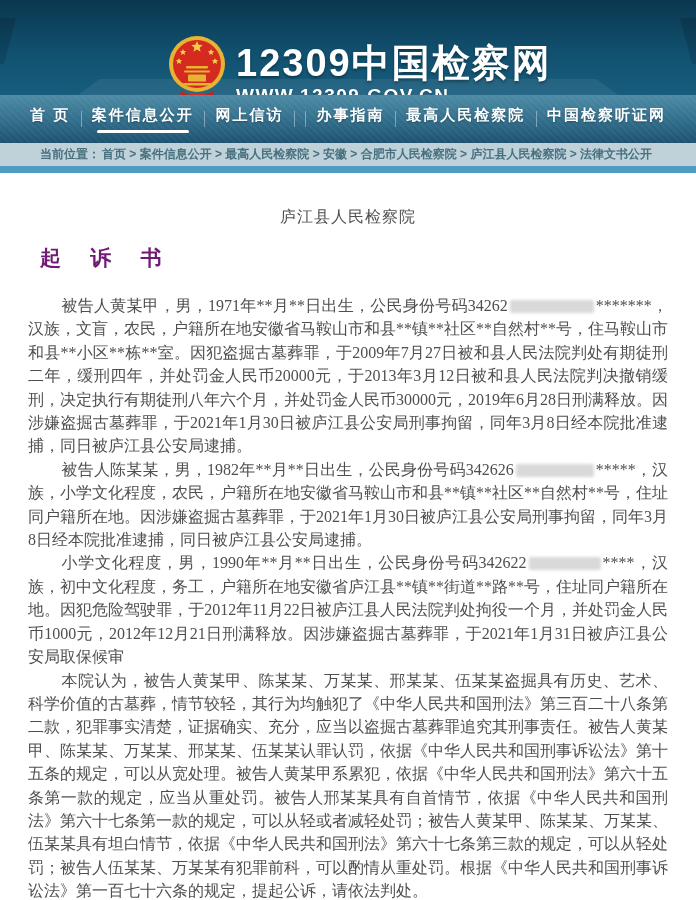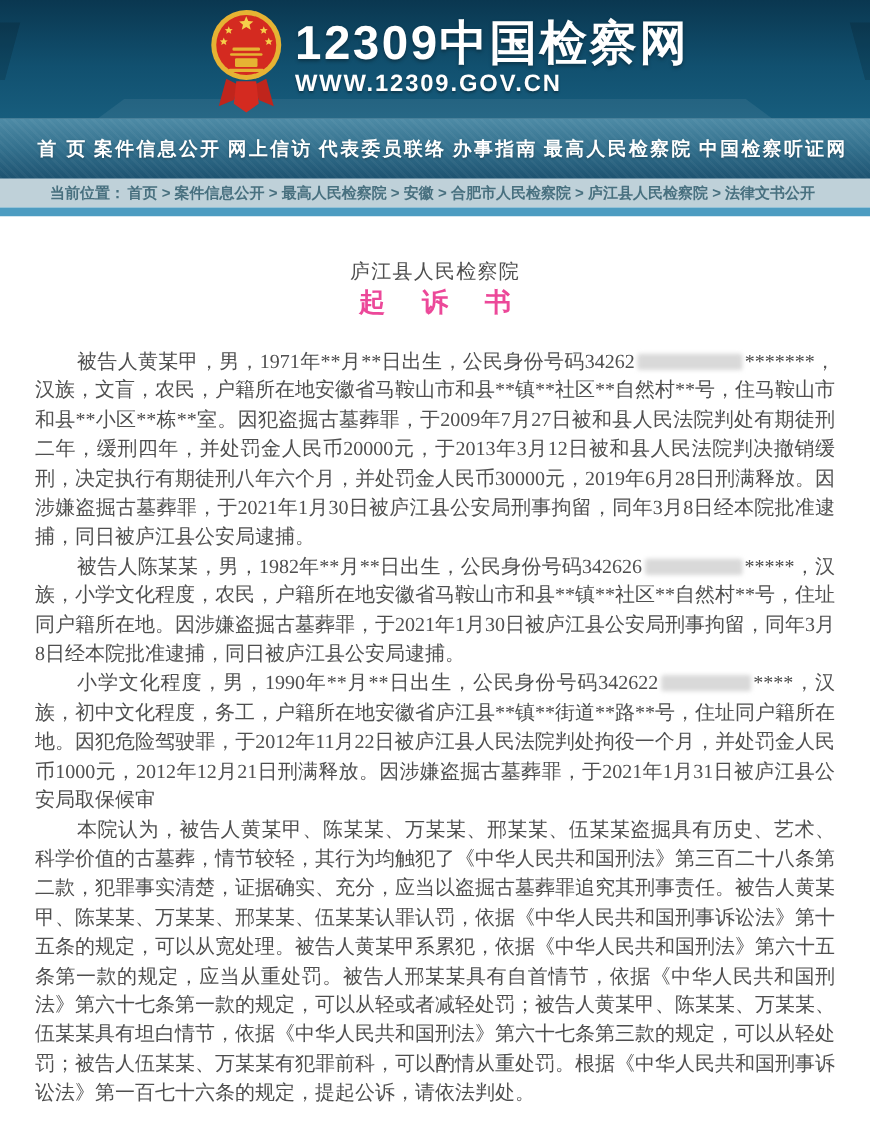--- a/index.html
+++ b/index.html
@@ -8,47 +8,47 @@
   
   .site-header{position:relative;height:95px;background:linear-gradient(180deg,#0a3750 0%,#11506f 55%,#175d7d 100%);overflow:hidden;}
   .site-header::before{content:"";position:absolute;left:0;top:18px;width:100%;height:46px;
     background:
       linear-gradient(105deg,rgba(0,0,0,0.18) 0 12%,transparent 12.5%) no-repeat 0 0/120px 46px,
       linear-gradient(-105deg,rgba(0,0,0,0.18) 0 12%,transparent 12.5%) no-repeat 100% 0/120px 46px;
     opacity:.8;}
   .site-header::after{content:"";position:absolute;bottom:0;left:50%;transform:translateX(-50%);
     width:540px;height:16px;background:rgba(255,255,255,0.07);
     clip-path:polygon(0 100%,4% 0,96% 0,100% 100%);}
-  .header-inner{position:relative;display:flex;align-items:center;height:100%;padding-left:168px;z-index:2;}
+  .header-inner{position:relative;display:flex;align-items:center;height:100%;padding-left:168px;z-index:2;margin-top:28px;}
   .emblem{width:58px;height:88px;margin-top:2px;flex:0 0 auto;}
   .logo-text{margin-left:10px;color:#ffffff;font-family:"Liberation Sans","DejaVu Sans",sans-serif;}
   .logo-title{font-size:38px;font-weight:bold;letter-spacing:2px;line-height:1.05;text-shadow:0 2px 3px rgba(0,0,0,.35);}
   .logo-url{font-size:19px;font-weight:bold;letter-spacing:1.5px;margin-top:2px;text-shadow:0 1px 2px rgba(0,0,0,.35);}
 
   
   .main-nav{height:48px;background:
       repeating-linear-gradient(45deg,rgba(255,255,255,0.035) 0 2px,transparent 2px 5px),
       linear-gradient(180deg,#4e8ba6 0%,#33708d 50%,#1d5270 100%);
     display:flex;align-items:stretch;justify-content:space-between;padding:0 30px;}
-  .nav-item{display:flex;flex-direction:row;align-items:center;justify-content:center;gap:5px;cursor:pointer;}
+  .nav-item{display:flex;flex-direction:column;align-items:center;justify-content:center;gap:5px;cursor:pointer;}
   .nav-label{color:#ffffff;font-weight:bold;font-size:15px;font-family:"Liberation Sans","DejaVu Sans",sans-serif;letter-spacing:2px;text-shadow:0 1px 2px rgba(0,0,0,.3);white-space:nowrap;}
   .nav-underline{height:3px;width:90%;border-radius:2px;background:transparent;}
   .nav-item.active .nav-underline{background:#ffffff;}
   .nav-sep{width:1px;height:16px;background:rgba(255,255,255,.38);align-self:center;}
 
   
   .breadcrumb-bar{height:23px;background:#bfd1d9;display:flex;align-items:center;padding-left:40px;
     font-size:12px;color:#48707f;font-family:"Liberation Sans","DejaVu Sans",sans-serif;font-weight:bold;}
   .breadcrumb-bar .path{margin-left:2px;cursor:pointer;}
   .blue-strip{height:7px;background:#4d9cc1;}
 
   
   .doc{padding:26px 28px 6px;color:#4f4f4f;}
   .doc-court{text-align:center;font-size:16px;letter-spacing:1px;margin-top:8px;}
-  .doc-title{text-align:center;font-size:21px;font-weight:600;letter-spacing:12px;text-indent:12px;color:#ec4899;}
+  .doc-title{font-size:21px;font-weight:600;letter-spacing:12px;text-indent:12px;margin-top:16px;color:#701a75;}
   .doc-number{display:flex;justify-content:flex-end;align-items:center;margin-top:34px;font-size:14px;padding-right:10px;}
   .redact{display:inline-block;height:13px;background:#d9d9d9;filter:blur(1.6px);border-radius:2px;vertical-align:-2px;}
   .redact.num{width:66px;margin-left:3px;}
   .redact.id1{width:84px;margin:0 2px;}
   .redact.id2{width:78px;margin:0 2px;}
   .redact.id3{width:72px;margin:0 2px;}
 
   .body-para{font-size:16px;line-height:23.4px;text-align:justify;text-indent:2.1em;margin:0;}
   .body-para.first{margin-top:22px;}
 </style>
@@ -93,24 +93,20 @@
   <div class="nav-item active">
     <span class="nav-label">案件信息公开</span>
       <span class="nav-underline"></span>
   </div>
   <span class="nav-sep"></span>
   <div class="nav-item">
     <span class="nav-label">网上信访</span>
       <span class="nav-underline"></span>
   </div>
   <span class="nav-sep"></span>
-  <div class="nav-item">
-    <span class="nav-label">代表委员联络</span>
-      <span class="nav-underline"></span>
-  </div>
   <span class="nav-sep"></span>
   <div class="nav-item">
     <span class="nav-label">办事指南</span>
       <span class="nav-underline"></span>
   </div>
   <span class="nav-sep"></span>
   <div class="nav-item">
     <span class="nav-label">最高人民检察院</span>
       <span class="nav-underline"></span>
   </div>

